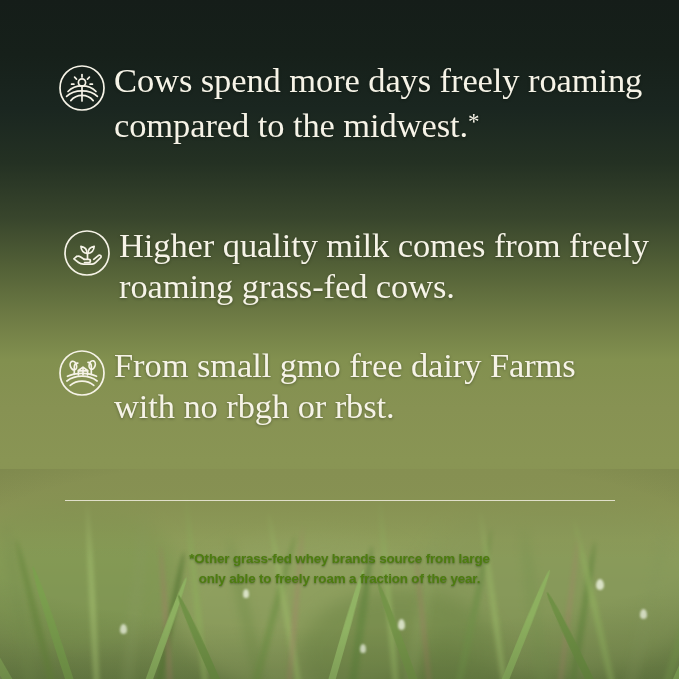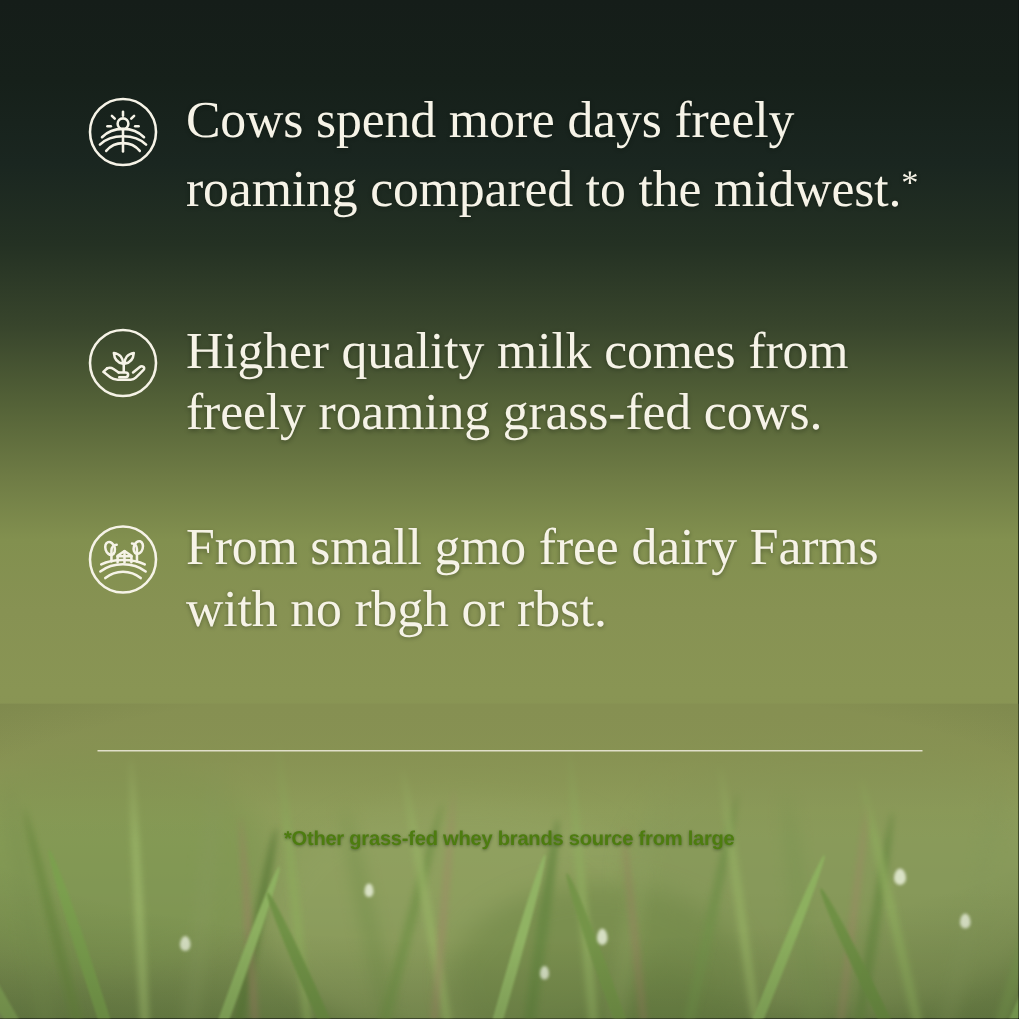--- a/index.html
+++ b/index.html
@@ -93,32 +93,32 @@
   .content { position:absolute; inset:0; }
 
   .benefit {
     position:absolute;
     display:flex;
     align-items:flex-start;
     left:58px;
     right:30px;
   }
   .benefit.b1 { top:60px;  }
-  .benefit.b2 { top:214px; }
+  .benefit.b2 { top:225px;justify-content:flex-end; }
   .benefit.b3 { top:345px; }
 
   .bicon {
     flex:0 0 auto;
     width:48px; height:48px;
     margin-top:4px;
   }
   .bicon svg { display:block; width:48px; height:48px; }
 
   .btext {
-    margin-left:18px;
+    margin-left:8px;
     color:#f6f3e7;
     font-family:"Liberation Serif", "DejaVu Serif", serif;
     font-size:34.5px;
     line-height:41px;
     letter-spacing:-0.1px;
     max-width:530px;
     text-shadow:0 1px 3px rgba(10,18,10,.35);
   }
   .btext .star { font-size:23px; vertical-align:8px; }
 
@@ -274,16 +274,17 @@
       <div class="btext">
         <span>From small gmo free dairy</span>
         <span>Farms with no rbgh or rbst.</span>
       </div>
     </div>
 
     <div class="divider"></div>
 
     <div class="footnote">
       <span class="fline">*Other grass-fed whey brands source from large</span>
+      <span class="fline">only able to freely roam a fraction of the year.</span>
     </div>
 
   </div>
 </div>
 
 </body></html>

